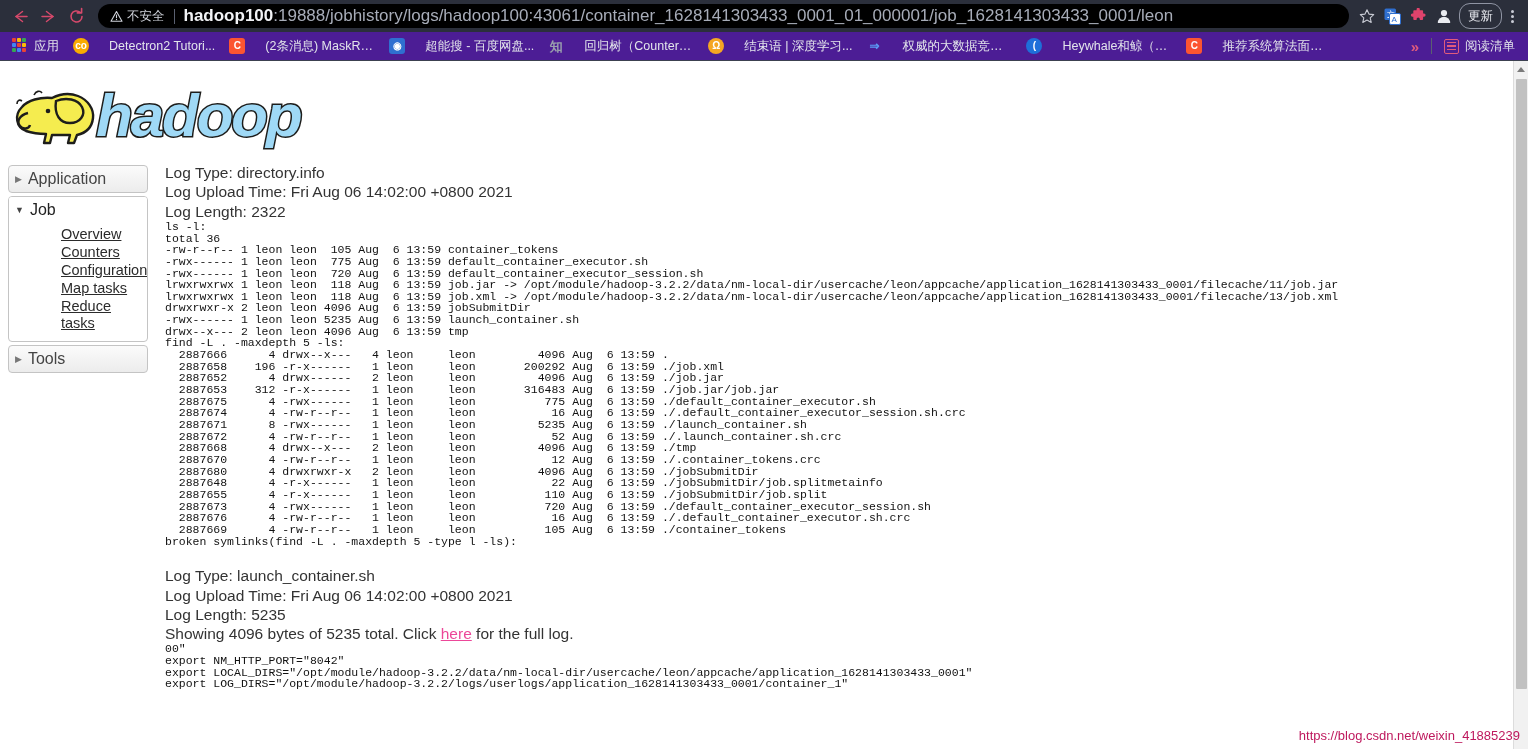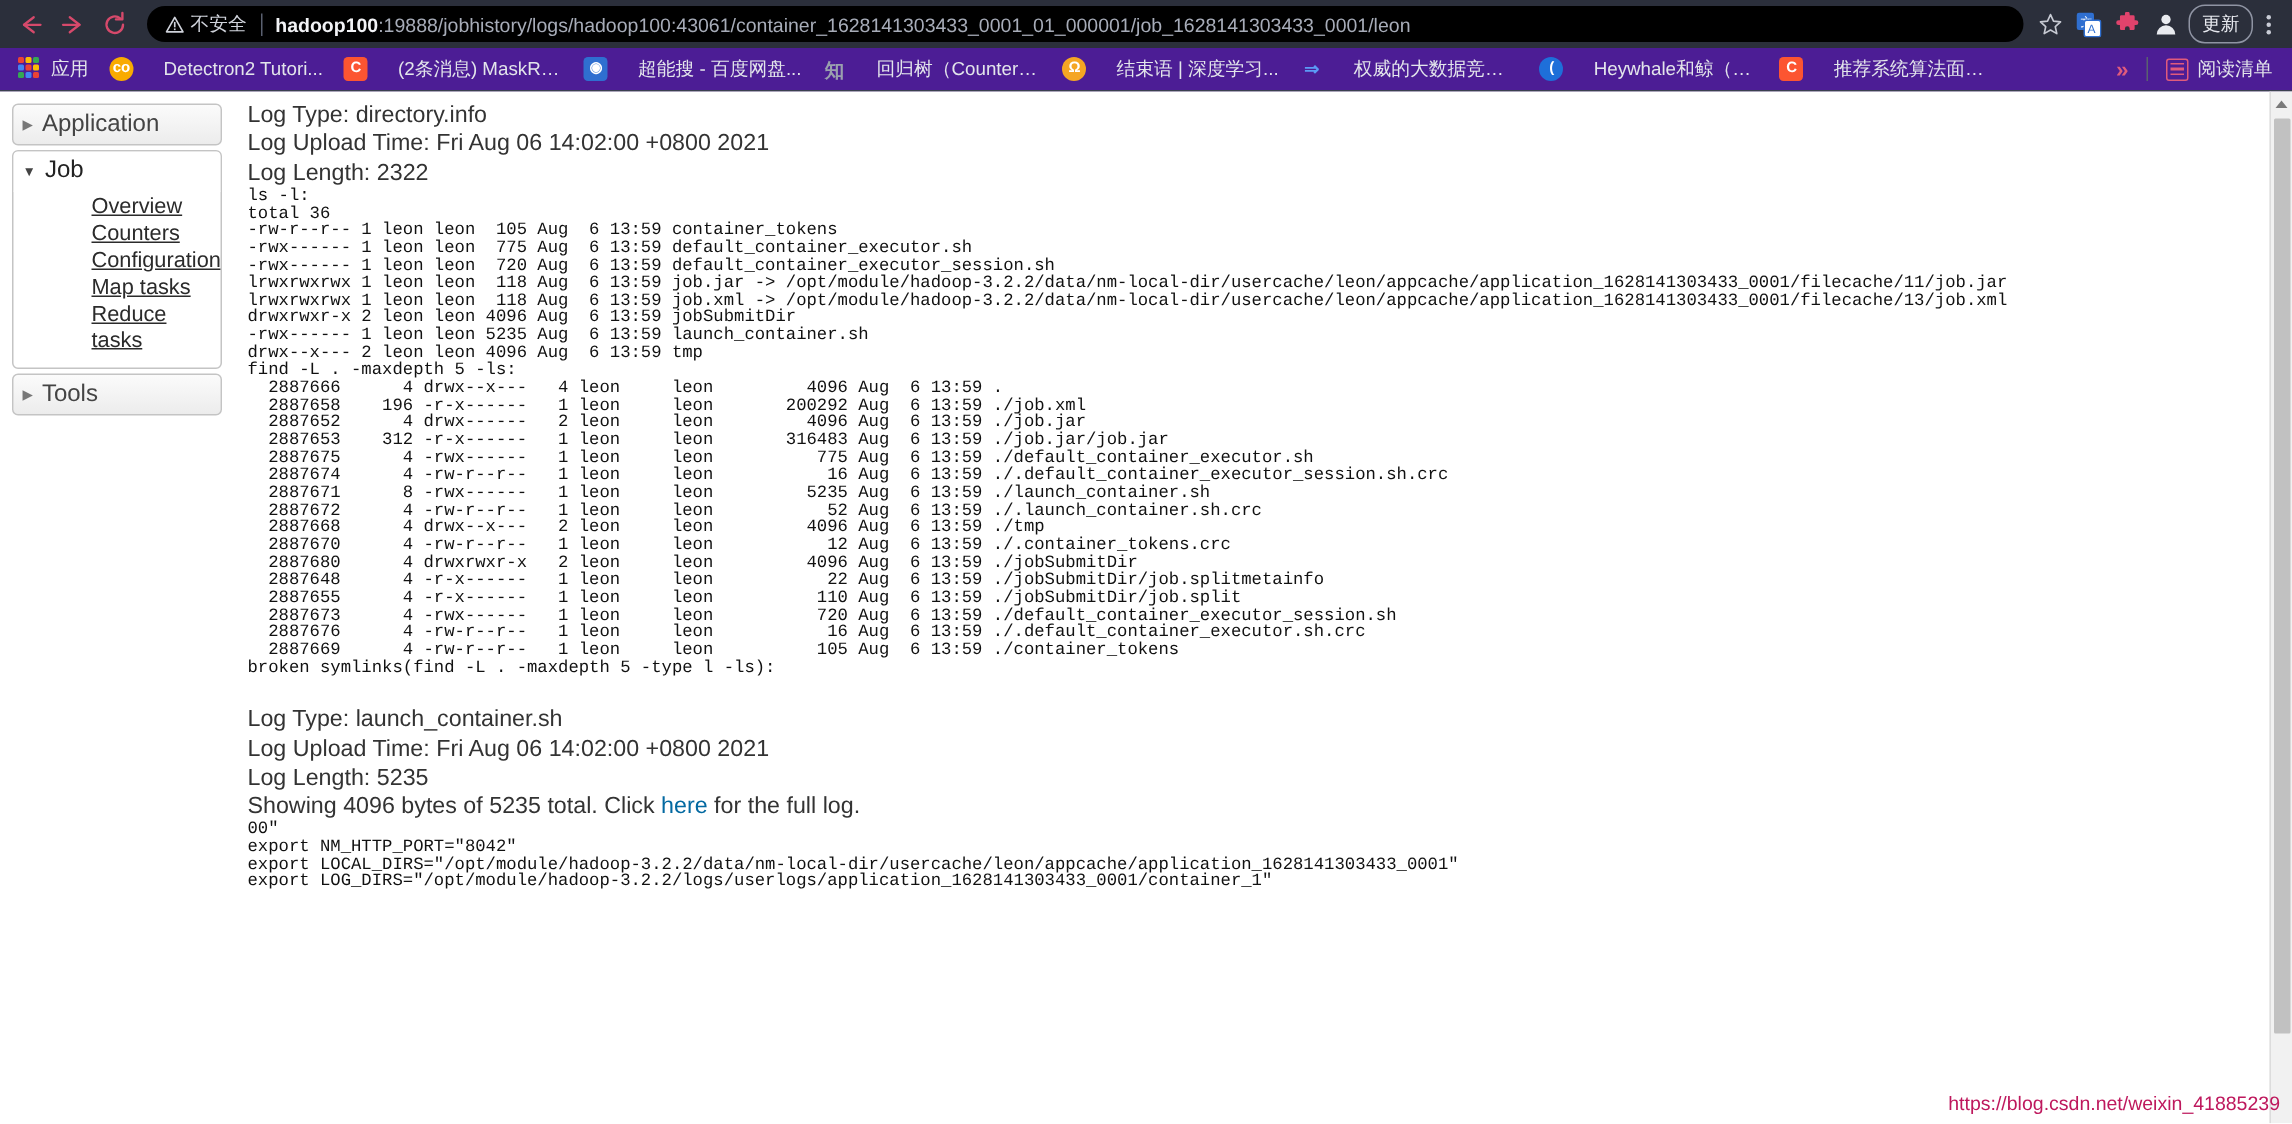--- a/index.html
+++ b/index.html
@@ -53,21 +53,21 @@
     white-space: nowrap;
   }
   #warn-tri { margin-right: 4px; display:block; }
   #sec-divider {
     width: 1px; height: 15px;
     background: #5a6070;
     margin: 0 9px;
     flex: 0 0 auto;
   }
   #url-text {
-    font-size: 13px;
+    font-size: 17px;
     color: #a7acb8;
     white-space: nowrap;
     overflow: hidden;
     flex: 1 1 auto;
   }
   #url-text b { color: #f2f3f6; font-weight: 700; }
   #star-btn { width: 24px; margin-left:2px;}
   .ext-icon {
     width: 26px; height: 26px;
     display: flex; align-items: center; justify-content: center;
@@ -220,21 +220,21 @@
     flex: 1 1 auto;
     padding-left: 17px;
     padding-top: 6px;
   }
   .log-head {
     font-size: 15.5px;
     color: #333;
     line-height: 19.3px;
     white-space: nowrap;
   }
-  .log-head a { color:#0369a1; }
+  .log-head a { color:#ec4899; text-decoration: underline; }
   pre.log-body {
     font-family: "Liberation Mono", "DejaVu Sans Mono", monospace;
     font-size: 11.5px;
     line-height: 11.65px;
     color: #111;
     margin: 0;
     padding: 0;
     white-space: pre;
     letter-spacing: 0px;
   }
@@ -428,20 +428,36 @@
         </div>
       <span>阅读清单</span>
     </div>
   </div>
 </div>
 
 <div id="page">
 
   <div id="page-scroll">
 
+    <div id="logo-wrap">
+      <svg id="hadoop-logo" width="300" height="82" viewBox="0 0 300 82">
+        <g>
+
+          <path d="M18 58 C8 54 6 42 14 34 C20 27 32 24 44 25 C52 21 62 20 70 23 C80 27 86 36 85 45 C84 54 78 60 69 62 L66 70 L60 70 L62 62 L44 62 L42 70 L36 70 L38 61 C30 61 24 60 18 58 Z" fill="#f5ec4f" stroke="#1d1d1b" stroke-width="2.4" stroke-linejoin="round"></path>
+
+          <path d="M20 40 C12 42 8 48 12 53 C15 57 21 56 22 52" fill="#f5ec4f" stroke="#1d1d1b" stroke-width="2.4" stroke-linejoin="round"></path>
+
+          <path d="M48 28 C58 24 70 26 74 34 C78 42 72 50 62 50 C52 50 46 42 48 28 Z" fill="#f5ec4f" stroke="#1d1d1b" stroke-width="2.4"></path>
+          <circle cx="40" cy="38" r="2.3" fill="#1d1d1b"></circle>
+          <path d="M26 22 c2 -4 6 -5 8 -2" fill="none" stroke="#1d1d1b" stroke-width="1.6"></path>
+          <path d="M14 28 c-3 -2 -5 0 -5 3" fill="none" stroke="#1d1d1b" stroke-width="1.6"></path>
+        </g>
+        <text x="88" y="63" font-family="Liberation Sans, sans-serif" font-size="60" font-weight="bold" font-style="italic" fill="#9fd9f6" stroke="#1d1d1b" stroke-width="3" paint-order="stroke" letter-spacing="-2">hadoop</text>
+      </svg>
+    </div>
 
     <div id="content-cols">
 
       <div id="sidebar">
 
         <div class="nav-block">
           <span class="arrow">▶</span>
           <span>Application</span>
         </div>
 

